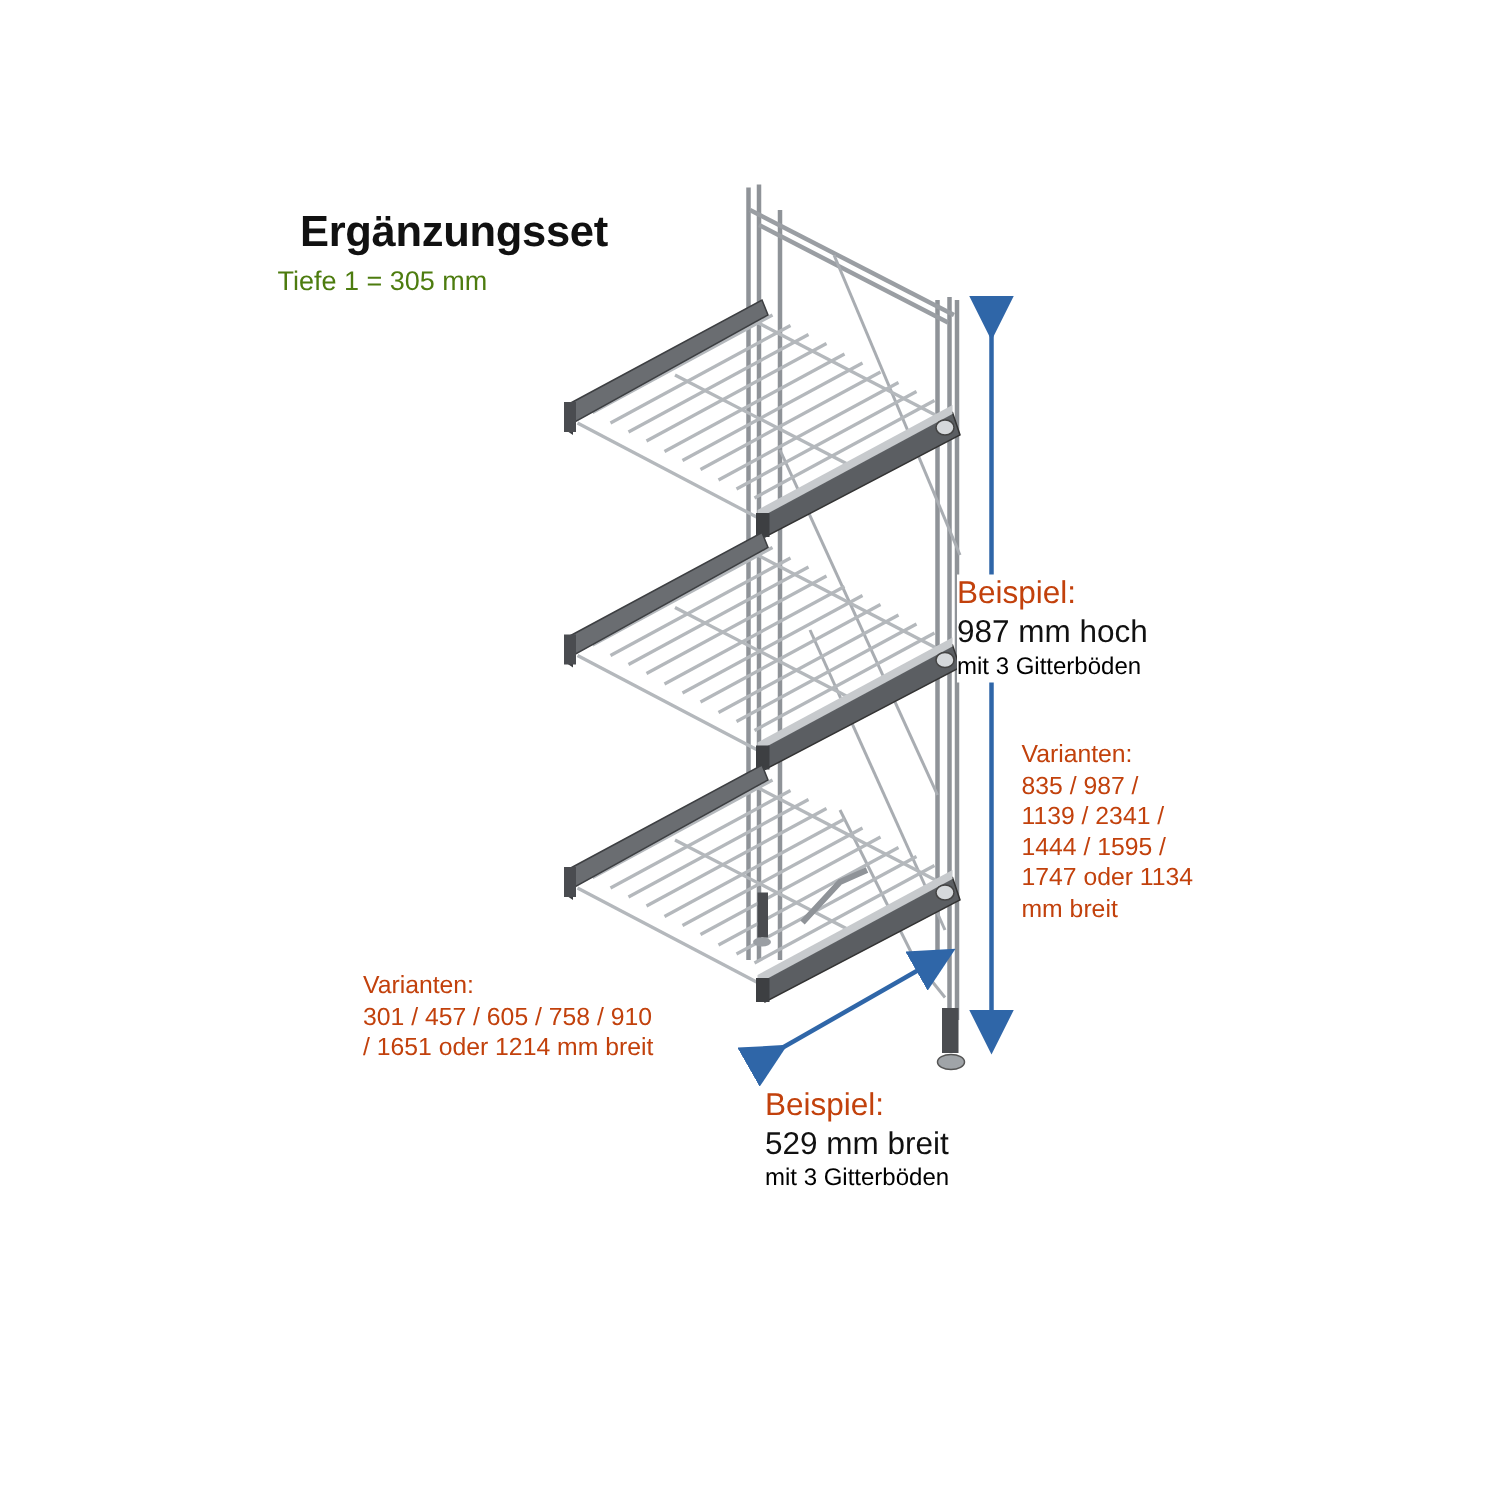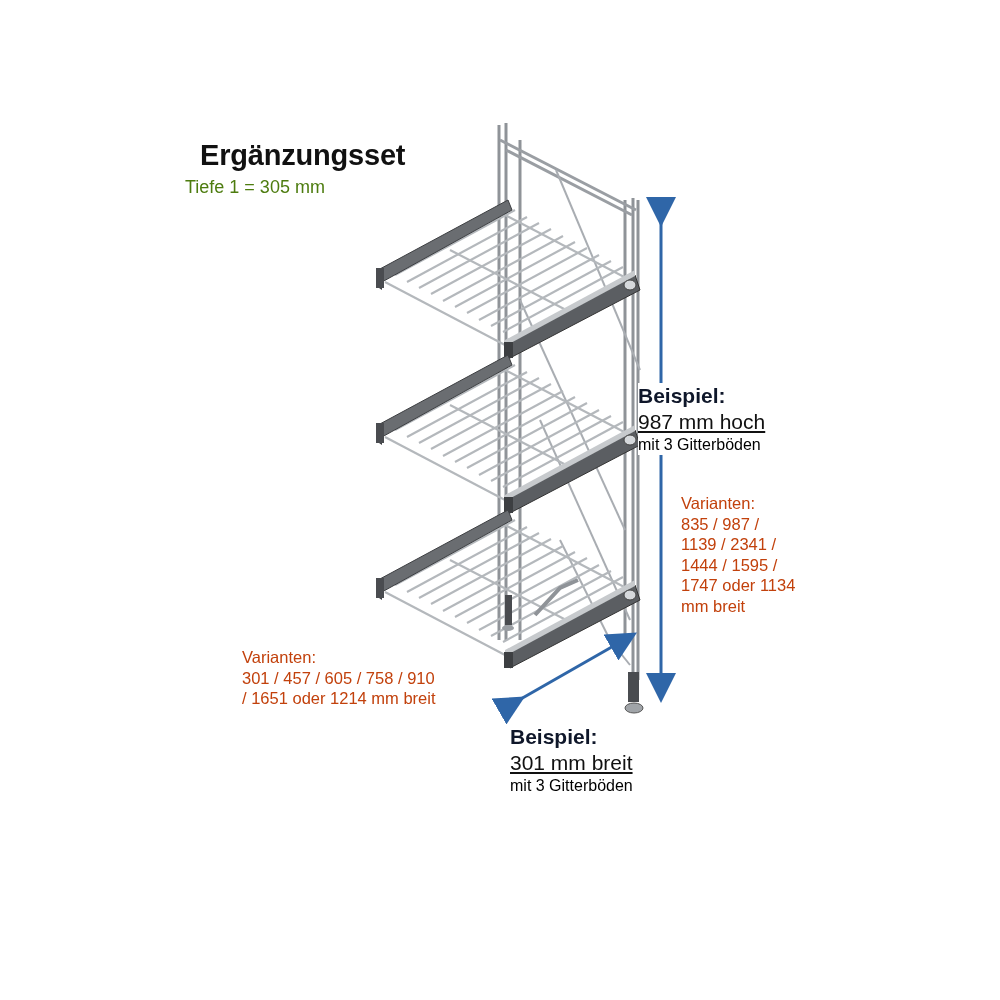--- a/index.html
+++ b/index.html
@@ -1,22 +1,22 @@
 <!DOCTYPE html>
 <html><head>
 <meta charset="utf-8">
 <style>
   html, body { margin: 0; padding: 0; background: #ffffff; }
   body { width: 1000px; height: 1000px; position: relative; overflow: hidden;
          font-family: "Liberation Sans", sans-serif; color: #111111; }
   .abs { position: absolute; }
   .title { left: 184px; top: 138px; font-size: 29px; font-weight: bold; letter-spacing: -0.2px; line-height: 34px; white-space: nowrap; margin-left: 16px; }
   .subtitle { left: 185px; top: 174px; font-size: 18px; line-height: 26px; white-space: nowrap; color: #4d7c0f; }
-  .ex-label { font-size: 21px; line-height: 26px; white-space: nowrap; color: #0f172a; font-weight: bold; }
-  .ex-value { font-size: 21px; line-height: 26px; white-space: nowrap; color: #111; text-decoration: underline; }
+  .ex-label { font-size: 21px; line-height: 26px; white-space: nowrap; color: #c2410c; }
+  .ex-value { font-size: 21px; line-height: 26px; white-space: nowrap; color: #111; }
   .ex-note { font-size: 16px; line-height: 20px; white-space: nowrap; color: #000000; }
   .var { font-size: 16.5px; line-height: 20.5px; color: #c2410c; white-space: nowrap; }
   .var div { margin: 0; }
   svg.diagram { position: absolute; left: 0; top: 0; }
 </style>
 </head>
 <body>
 
 <svg class="diagram" width="1000" height="1000" viewBox="0 0 1000 1000">
   <defs>
@@ -114,15 +114,15 @@
 </div>
 
 <div class="abs var" style="left:242px; top:647px;">
   <div>Varianten:</div>
   <div>301 / 457 / 605 / 758 / 910</div>
   <div>/ 1651 oder 1214 mm breit</div>
 </div>
 
 <div class="abs" style="left:510px; top:724px;">
   <div class="ex-label">Beispiel:</div>
-  <div class="ex-value">301 mm breit</div>
+  <div class="ex-value">529 mm breit</div>
   <div class="ex-note">mit 3 Gitterböden</div>
 </div>
 
 </body></html>

